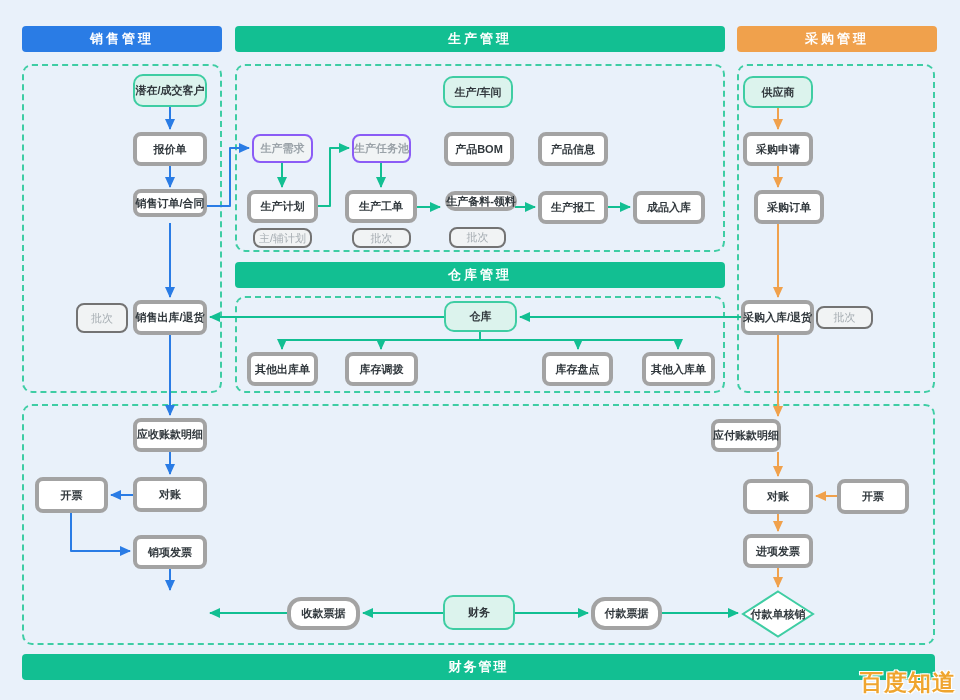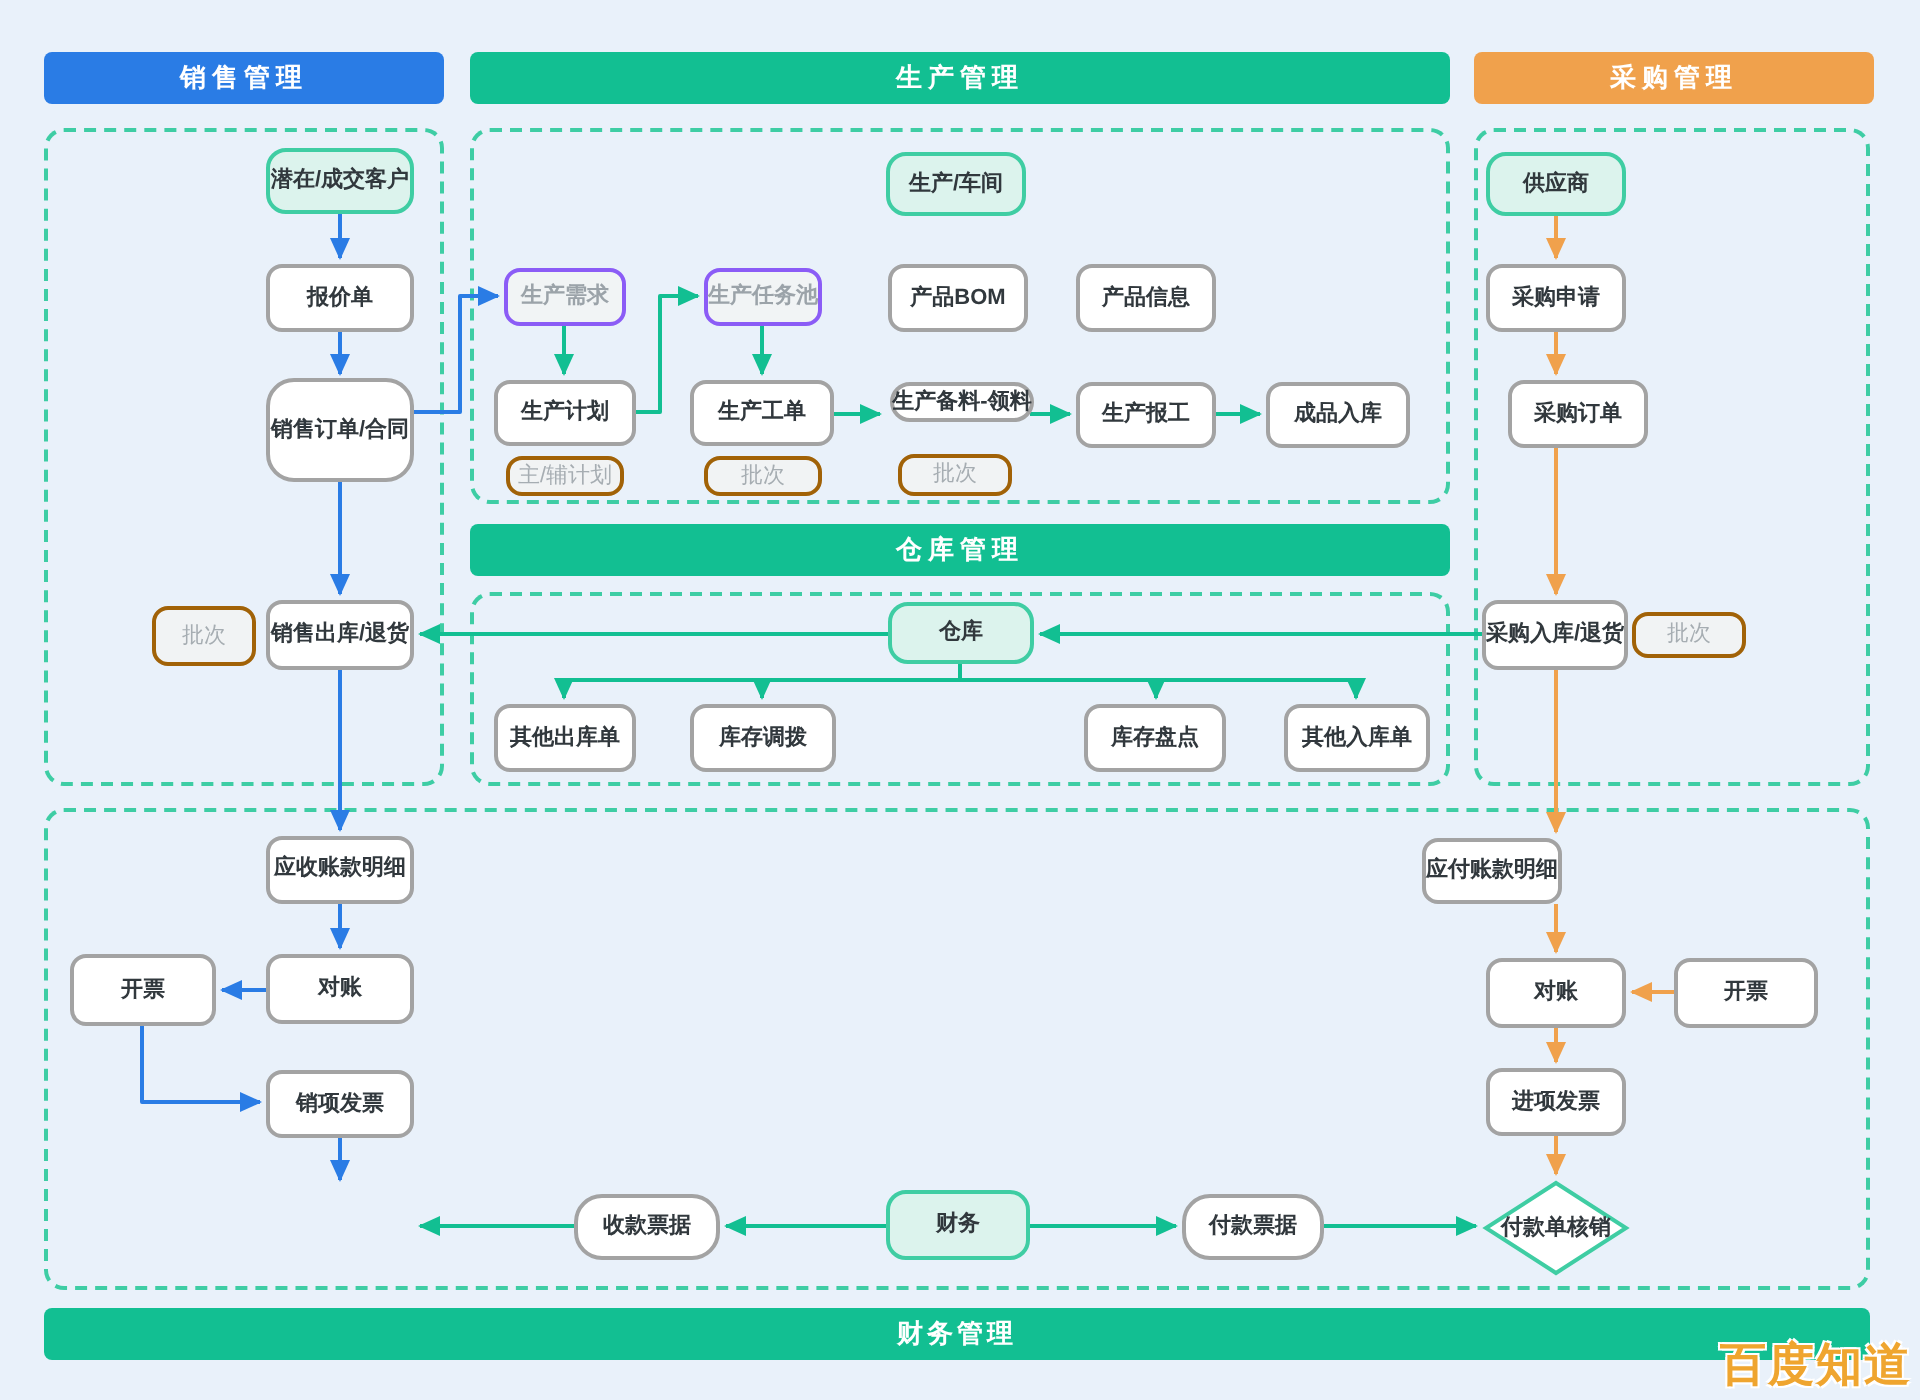--- a/index.html
+++ b/index.html
@@ -23,24 +23,24 @@
     box-sizing:border-box;background:transparent;
   }
   #edges{position:absolute;left:0;top:0;z-index:2;pointer-events:none;}
   .edge{fill:none;stroke-width:2;stroke-linejoin:round;}
   .node{
     position:absolute;z-index:3;box-sizing:border-box;
     display:flex;align-items:center;justify-content:center;
     font-size:11px;font-weight:bold;color:#31383d;
     white-space:nowrap;text-align:center;line-height:1.1;
   }
-  .node.box{background:#fff;border:2px solid #a3a3a3;border-radius:8px;text-align:center;}
+  .node.box{background:#fff;border:4px solid #a3a3a3;border-radius:8px;text-align:center;}
   .node.entity{background:#dcf3ed;border:2px solid #3fcda3;border-radius:10px;}
   .node.disabled{background:#f1f4f5;border:2px solid #8b5cf6;border-radius:8px;color:#9ba3a9;}
-  .node.tag{background:#f1f3f4;border:2px solid #a16207;border-radius:8px;color:#a6adb2;font-weight:500;}
+  .node.tag{background:#f1f3f4;border:2px solid #737373;border-radius:8px;color:#a6adb2;font-weight:500;}
   .node.diamond{background:transparent;border:none;}
   .node.diamond svg{position:absolute;left:0;top:0;}
   .node.diamond .dlabel{position:relative;z-index:1;}
   #watermark{
     position:absolute;z-index:5;right:4px;top:667px;
     font-size:23px;font-weight:bold;color:#efa52f;letter-spacing:1px;
     text-shadow:-1px -1px 0 #fff,1px -1px 0 #fff,-1px 1px 0 #fff,1px 1px 0 #fff;
   }
 </style>
 </head>
@@ -101,21 +101,21 @@
     <div class="container" data-name="purchase-container" style="left: 737px; top: 64px; width: 198px; height: 329px;"></div>
     <div class="container" data-name="warehouse-container" style="left: 235px; top: 296px; width: 490px; height: 97px;"></div>
     <div class="container" data-name="finance-container" style="left: 22px; top: 404px; width: 913px; height: 241px;"></div>
     <div class="bar" data-name="sales-header" style="left: 22px; top: 26px; width: 200px; height: 26px; background: rgb(42, 124, 229);">销售管理</div>
     <div class="bar" data-name="production-header" style="left: 235px; top: 26px; width: 490px; height: 26px; background: rgb(18, 191, 146);">生产管理</div>
     <div class="bar" data-name="purchase-header" style="left: 737px; top: 26px; width: 200px; height: 26px; background: rgb(240, 161, 76);">采购管理</div>
     <div class="bar" data-name="warehouse-header" style="left: 235px; top: 262px; width: 490px; height: 26px; background: rgb(18, 191, 146);">仓库管理</div>
     <div class="bar" data-name="finance-header" style="left: 22px; top: 654px; width: 913px; height: 26px; background: rgb(18, 191, 146); text-align: right;">财务管理</div>
     <div class="node entity" data-name="node-potential-customer" style="left: 133px; top: 74px; width: 74px; height: 33px;">潜在/成交客户</div>
     <div class="node box" data-name="node-quotation" style="left: 133px; top: 132px; width: 74px; height: 34px;">报价单</div>
-    <div class="node box" data-name="node-sales-order-contract" style="left: 133px; top: 189px; width: 74px; height: 52px; border-radius: 14px;">销售订单/合同</div>
+    <div class="node box" data-name="node-sales-order-contract" style="left: 133px; top: 189px; width: 74px; height: 28px;">销售订单/合同</div>
     <div class="node tag" data-name="node-sales-batch-tag" style="left: 76px; top: 303px; width: 52px; height: 30px;">批次</div>
     <div class="node box" data-name="node-sales-delivery-return" style="left: 133px; top: 300px; width: 74px; height: 35px;">销售出库/退货</div>
     <div class="node box" data-name="node-ar-detail" style="left: 133px; top: 418px; width: 74px; height: 34px; font-family: Liberation Mono, monospace;">应收账款明细</div>
     <div class="node box" data-name="node-ar-reconcile" style="left: 133px; top: 477px; width: 74px; height: 35px;">对账</div>
     <div class="node box" data-name="node-ar-invoice" style="left: 35px; top: 477px; width: 73px; height: 36px;">开票</div>
     <div class="node box" data-name="node-sales-output-invoice" style="left: 133px; top: 535px; width: 74px; height: 34px;">销项发票</div>
     <div class="node entity" data-name="node-production-workshop" style="left: 443px; top: 76px; width: 70px; height: 32px;">生产/车间</div>
     <div class="node disabled" data-name="node-production-demand" style="left: 252px; top: 134px; width: 61px; height: 29px;">生产需求</div>
     <div class="node disabled" data-name="node-production-task-pool" style="left: 352px; top: 134px; width: 59px; height: 29px;">生产任务池</div>
     <div class="node box" data-name="node-product-bom" style="left: 444px; top: 132px; width: 70px; height: 34px;">产品BOM</div>

